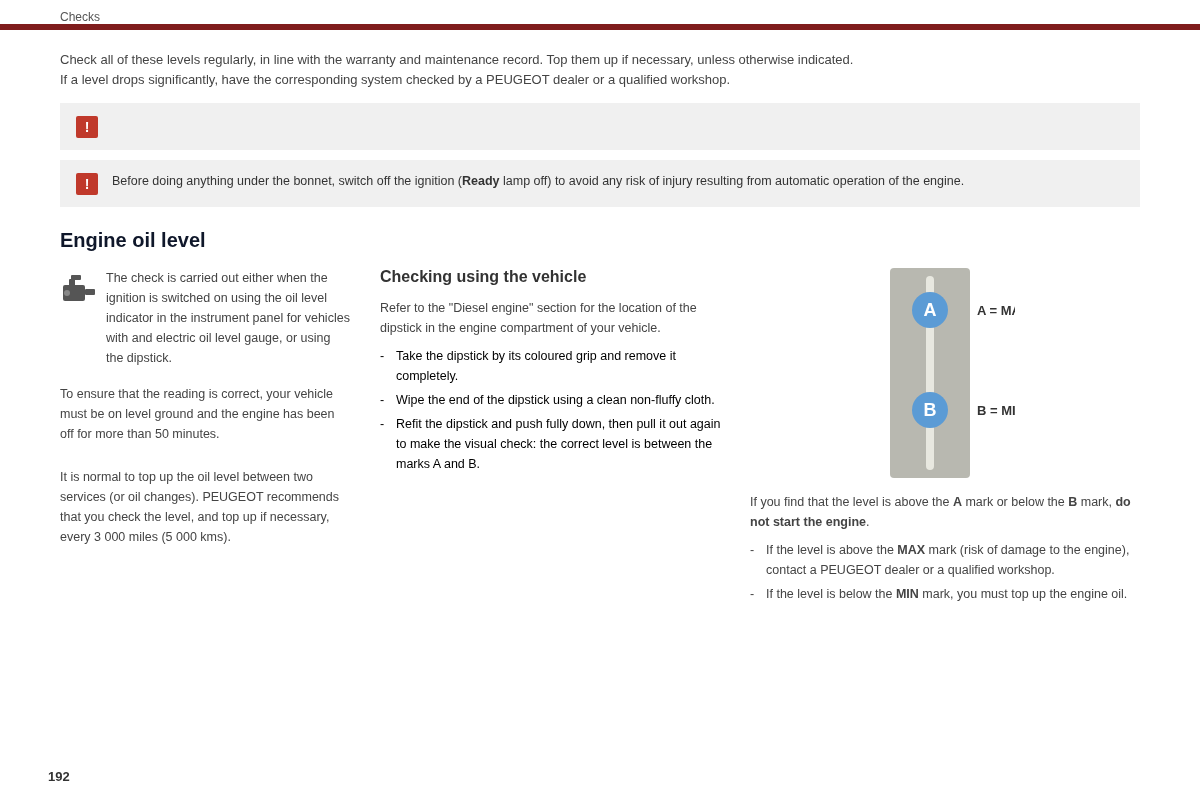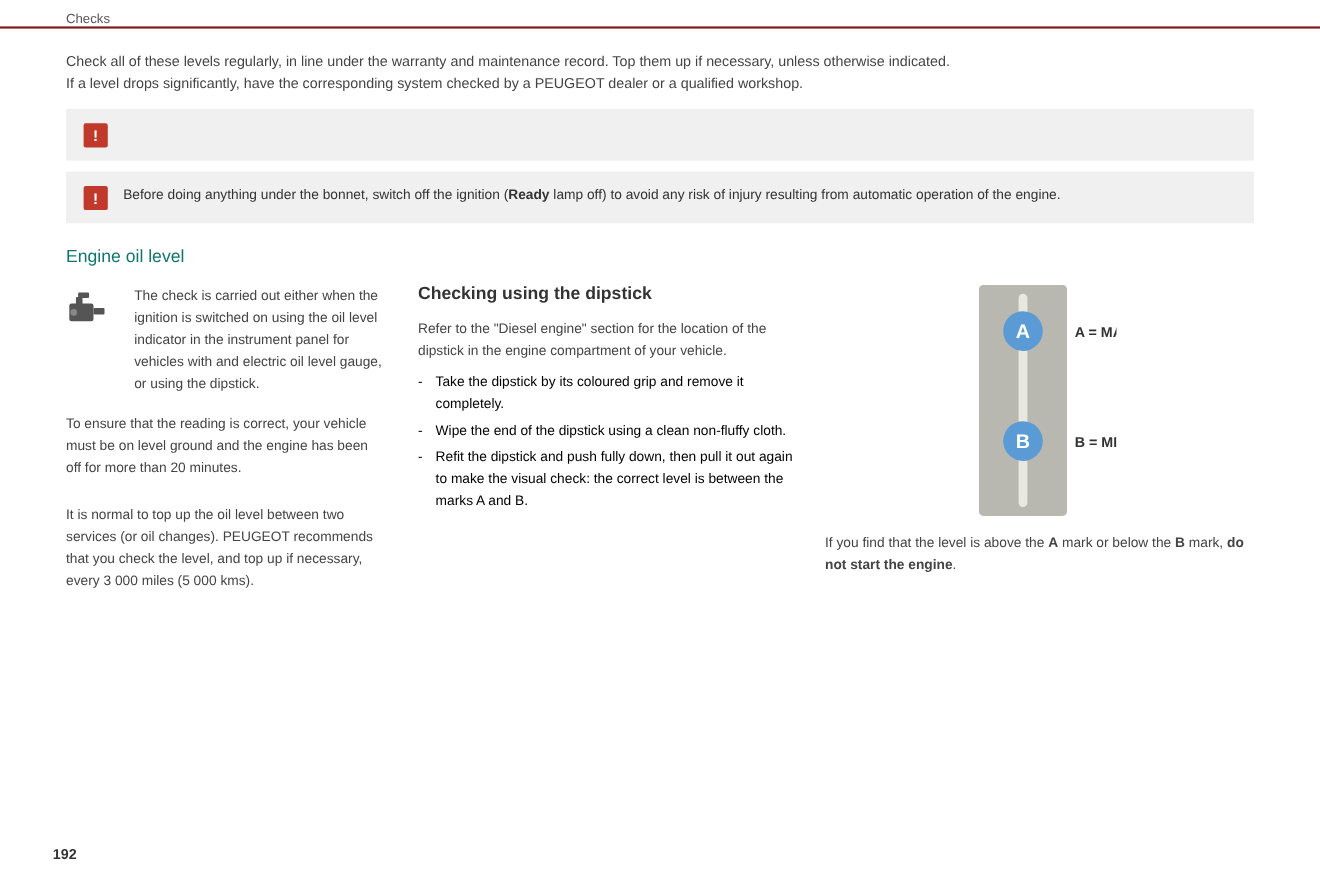--- a/index.html
+++ b/index.html
@@ -10,21 +10,21 @@
       background: #fff;
       width: 1200px;
       min-height: 800px;
       position: relative;
     }
 
     .top-bar {
       display: flex;
       align-items: center;
       padding: 10px 60px 0 60px;
-      border-bottom: 2px solid #7f1d1d;
+      border-bottom: 6px solid #7f1d1d;
       margin-bottom: 0;
     }
 
     .top-bar-breadcrumb {
       font-size: 12px;
       color: #555;
       flex: 1;
     }
 
     .page-content {
@@ -70,23 +70,23 @@
       margin-top: 1px;
     }
 
     .warning-text {
       font-size: 12.5px;
       line-height: 1.5;
       color: #333;
     }
 
     .section-title {
-      font-size: 16px;
-      font-weight: normal;
-      color: #0f766e;
+      font-size: 20px;
+      font-weight: bold;
+      color: #0f172a;
       margin-top: 22px;
       margin-bottom: 16px;
       border-bottom: none;
     }
 
     .engine-oil-section {
       display: flex;
       gap: 0;
     }
 
@@ -100,21 +100,21 @@
       padding-right: 20px;
     }
 
     .right-col {
       flex: 1;
     }
 
     .oil-icon-row {
       display: flex;
       align-items: flex-start;
-      gap: 22px;
+      gap: 6px;
       margin-bottom: 16px;
     }
 
     .oil-icon {
       min-width: 40px;
       min-height: 38px;
       display: flex;
       align-items: center;
       justify-content: center;
       margin-top: 2px;
@@ -227,21 +227,21 @@
 <body>
 
 <div class="top-bar">
   <span class="top-bar-breadcrumb">Checks</span>
 </div>
 
 <div class="page-content">
 
 
   <p class="intro-text">
-    <span>Check all of these levels regularly, in line under the warranty and maintenance record. Top them up if necessary, unless otherwise indicated.</span><br>
+    <span>Check all of these levels regularly, in line with the warranty and maintenance record. Top them up if necessary, unless otherwise indicated.</span><br>
     <span>If a level drops significantly, have the corresponding system checked by a PEUGEOT dealer or a qualified workshop.</span>
   </p>
 
   <div class="warning-box">
     <div class="warning-icon">!</div>
   </div>
 
   <div class="warning-box">
     <div class="warning-icon">!</div>
     <p class="warning-text">Before doing anything under the bonnet, switch off the ignition (<strong>Ready</strong> lamp off) to avoid any risk of injury resulting from automatic operation of the engine.</p>
@@ -259,27 +259,27 @@
             <rect x="2" y="14" width="22" height="16" rx="2" fill="#555"></rect>
             <rect x="24" y="18" width="10" height="6" rx="1" fill="#555"></rect>
             <rect x="8" y="8" width="6" height="8" rx="1" fill="#555"></rect>
             <rect x="10" y="4" width="10" height="5" rx="1" fill="#555"></rect>
             <circle cx="6" cy="22" r="3" fill="#888"></circle>
           </svg>
         </div>
         <p class="left-text">The check is carried out either when the ignition is switched on using the oil level indicator in the instrument panel for vehicles with and electric oil level gauge, or using the dipstick.</p>
       </div>
 
-      <p class="left-lower-text">To ensure that the reading is correct, your vehicle must be on level ground and the engine has been off for more than 20 minutes.</p>
+      <p class="left-lower-text">To ensure that the reading is correct, your vehicle must be on level ground and the engine has been off for more than 50 minutes.</p>
       <br>
       <p class="left-lower-text">It is normal to top up the oil level between two services (or oil changes). PEUGEOT recommends that you check the level, and top up if necessary, every 3 000 miles (5 000 kms).</p>
     </div>
 
     <div class="middle-col">
-      <p class="dipstick-title">Checking using the dipstick</p>
+      <p class="dipstick-title">Checking using the vehicle</p>
       <p class="dipstick-text">Refer to the "Diesel engine" section for the location of the dipstick in the engine compartment of your vehicle.</p>
       <ul class="dipstick-list">
         <li>Take the dipstick by its coloured grip and remove it completely.</li>
         <li>Wipe the end of the dipstick using a clean non-fluffy cloth.</li>
         <li>Refit the dipstick and push fully down, then pull it out again to make the visual check: the correct level is between the marks A and B.</li>
       </ul>
     </div>
 
     <div class="right-col">
       <div class="dipstick-diagram-container">
@@ -300,18 +300,22 @@
             <text x="102" y="47" font-size="13" font-weight="bold" fill="#333">A = MAX</text>
 
             <text x="102" y="147" font-size="13" font-weight="bold" fill="#333">B = MIN</text>
           </svg>
         </div>
       </div>
 
       <p class="right-description">
         If you find that the level is above the <strong>A</strong> mark or below the <strong>B</strong> mark, <strong>do not start the engine</strong>.
       </p>
+      <ul class="right-list">
+        <li>If the level is above the <strong>MAX</strong> mark (risk of damage to the engine), contact a PEUGEOT dealer or a qualified workshop.</li>
+        <li>If the level is below the <strong>MIN</strong> mark, you must top up the engine oil.</li>
+      </ul>
     </div>
 
   </div>
 </div>
 
 <div class="page-number">192</div>
 
 </body></html>

